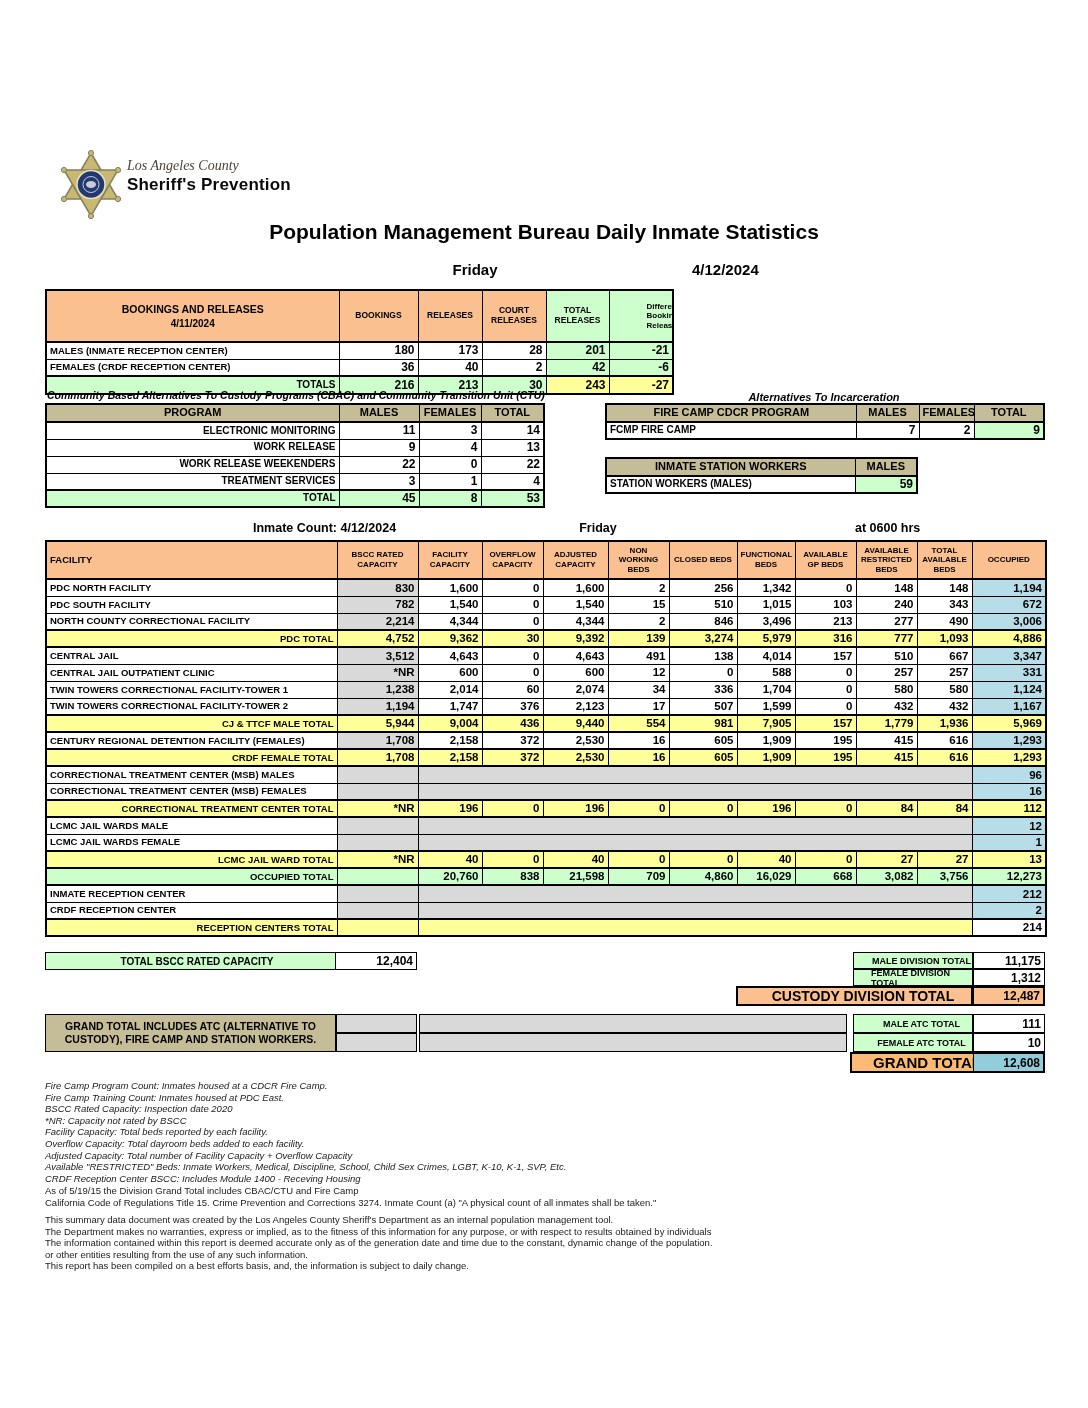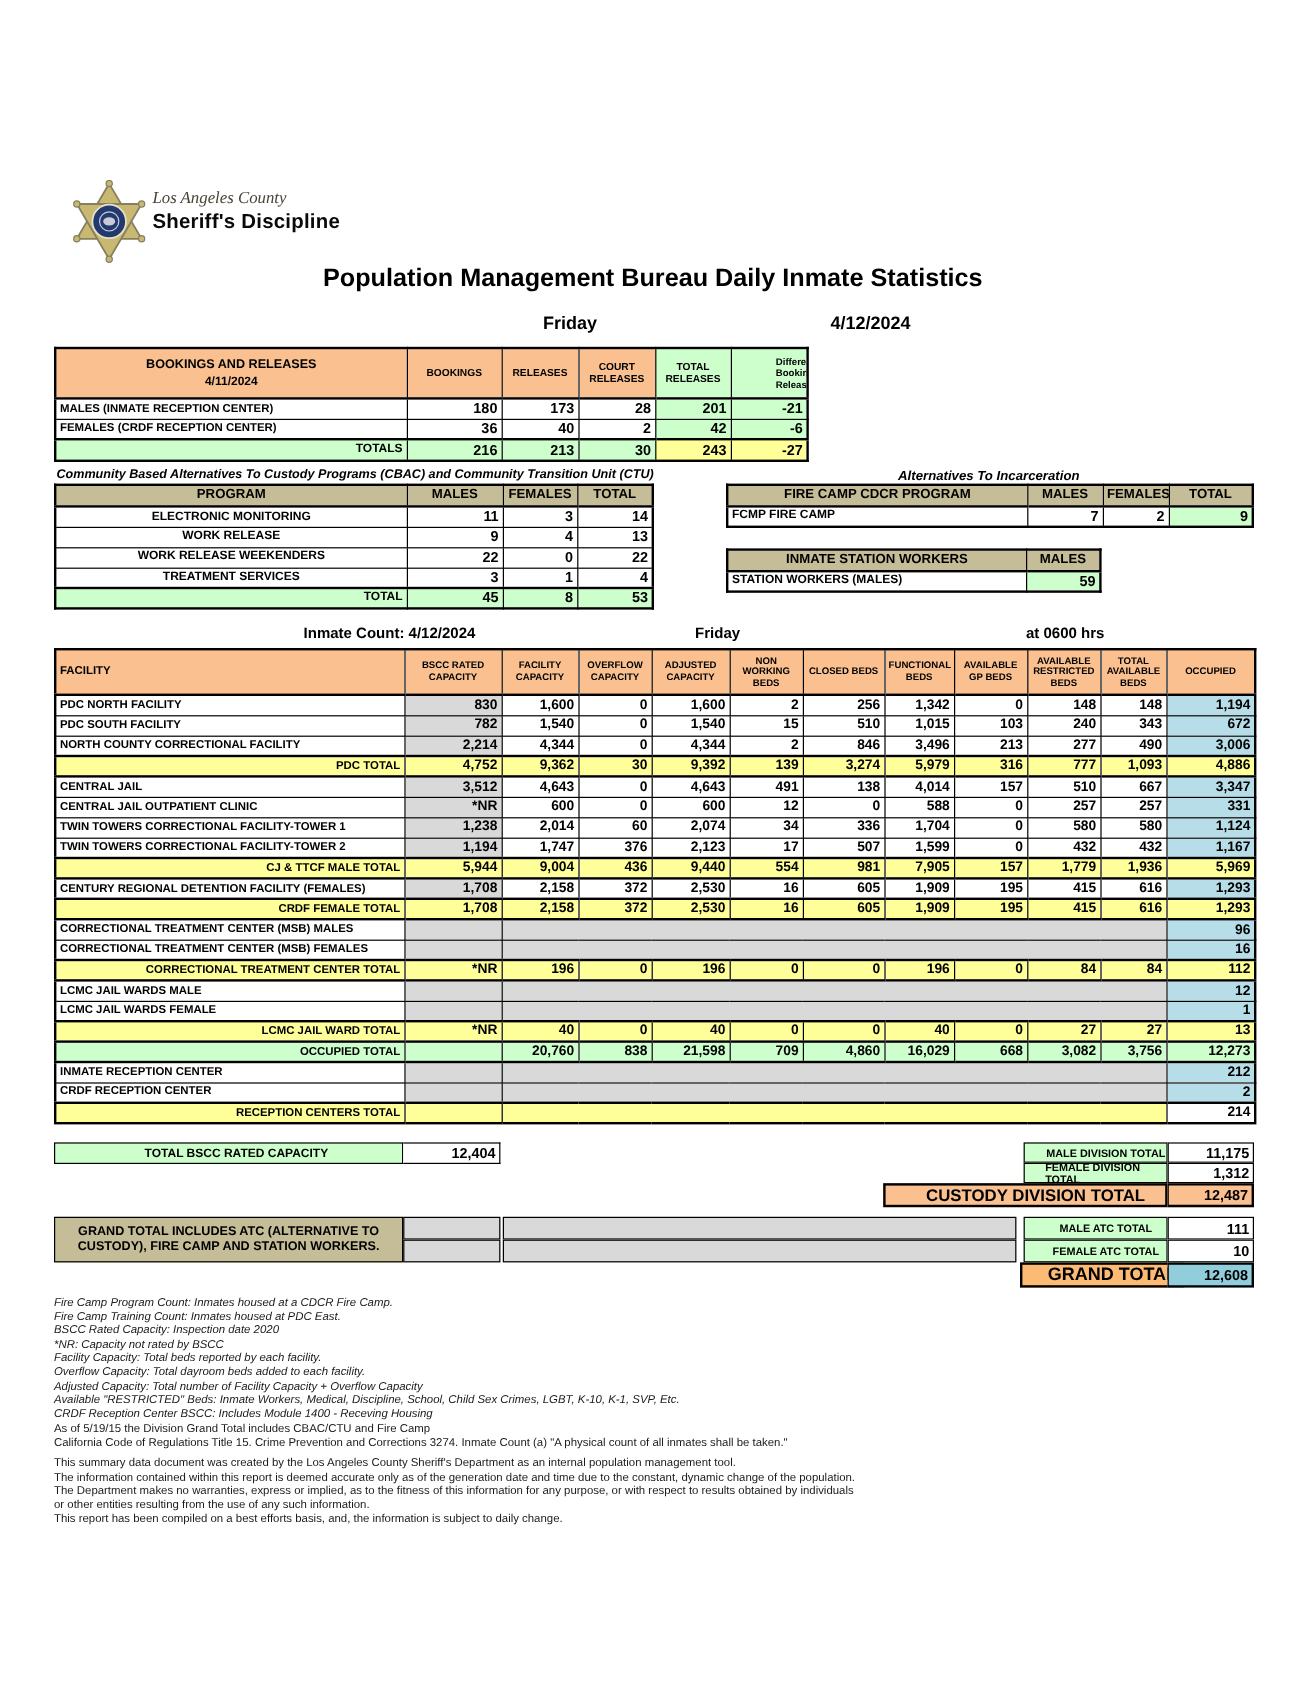--- a/index.html
+++ b/index.html
@@ -23,21 +23,21 @@
   td { border:1px solid #000; padding:0 3px; font-weight:bold; font-size:12px;
        text-align:right; overflow:hidden; white-space:nowrap; line-height:1.05; vertical-align:middle; }
   tr { height:17px; }
   .hcell { text-align:center; font-size:8.5px; white-space:normal; line-height:1.15; }
   .orange { background:#FAC090; }
   .green  { background:#CCFFCC; }
   .tan    { background:#C4BD97; }
 
   
   #btable { left:45px; top:289px; width:627px; }
-  #btable thead tr { height:42px; }
+  #btable thead tr { height:52px; }
   #btable thead td { border-bottom-width:2px; }
   #btable .bhead-main { font-size:10.5px; }
   #btable .bhead-sub { font-size:10px; margin-top:3px; }
   #btable tr.r td:first-child { text-align:left; font-size:9.5px; background:#fff; }
   #btable tr.r td { background:#fff; }
   #btable tr.r td:nth-child(5), #btable tr.r td:nth-child(6) { background:#CCFFCC; }
   #btable tr.bt { height:18px;padding-left:30px; }
   #btable tr.bt td { background:#CCFFCC; border-top-width:2px; }
   #btable tr.bt td:first-child { text-align:right; font-size:10px; }
   #btable tr.bt td:nth-child(5), #btable tr.bt td:nth-child(6) { background:#FFFF99; }
@@ -45,21 +45,21 @@
 
   
   .cbac-title { position:absolute; left:47px; top:389px; font-size:10.5px; font-weight:bold; font-style:italic; }
   .ati-title  { position:absolute; left:605px; top:391px; width:438px; text-align:center;
                 font-size:11px; font-weight:bold; font-style:italic; }
 
   
   #ctable { left:45px; top:403px; width:498px; }
   #ctable thead tr { height:18px; }
   #ctable thead td { font-size:11px; text-align:center; border-bottom-width:2px; }
-  #ctable tr.r td:first-child { text-align:center; font-size:10px; }
+  #ctable tr.r td:first-child { text-align:right; font-size:10px; }
   #ctable tr.ct td { background:#CCFFCC; border-top-width:2px; }
   #ctable tr.ct td:first-child { text-align:right; font-size:10px; }
 
   
   #fctable { left:605px; top:403px; width:438px; }
   #fctable thead tr, #swtable thead tr { height:18px; }
   #fctable thead td, #swtable thead td { font-size:11px; text-align:center; border-bottom-width:2px; }
   #fctable tr.r td:first-child, #swtable tr.r td:first-child { text-align:left; font-size:10px; }
   #swtable { left:605px; top:457px; width:311px; }
 
@@ -148,21 +148,21 @@
       <circle cx="33" cy="66" r="2.6" fill="#C9B872" stroke="#857F5E"></circle>
       <circle cx="6" cy="49" r="2.6" fill="#C9B872" stroke="#857F5E"></circle>
       <circle cx="6" cy="20" r="2.6" fill="#C9B872" stroke="#857F5E"></circle>
       <circle cx="33" cy="34.5" r="14" fill="#233A70" stroke="#E8E0C8" stroke-width="1.5"></circle>
       <circle cx="33" cy="34.5" r="8" fill="none" stroke="#C9CBD8" stroke-width="1"></circle>
       <ellipse cx="33" cy="34.5" rx="5" ry="3.4" fill="#C9CBD8"></ellipse>
     </svg>
   </div>
   <div class="agency">
     <div class="l1">Los Angeles County</div>
-    <div class="l2">Sheriff's Discipline</div>
+    <div class="l2">Sheriff's Prevention</div>
   </div>
 
   <div class="doc-title">Population Management Bureau Daily Inmate Statistics</div>
   <div class="day1">Friday</div>
   <div class="date1">4/12/2024</div>
 
   <table id="btable">
     <colgroup>
         <col style="width:293px">
         <col style="width:79px">
@@ -622,19 +622,19 @@
       <div>Adjusted Capacity: Total number of Facility Capacity + Overflow Capacity</div>
       <div>Available "RESTRICTED" Beds: Inmate Workers, Medical, Discipline, School, Child Sex Crimes,  LGBT, K-10, K-1, SVP, Etc.</div>
       <div>CRDF Reception Center BSCC: Includes Module 1400 - Receving Housing</div>
     </div>
   <div class="notes">
       <div>As of 5/19/15 the Division Grand Total includes CBAC/CTU and Fire Camp</div>
       <div>California Code of Regulations Title 15. Crime Prevention and Corrections 3274. Inmate Count (a) "A physical count of all inmates shall be taken."</div>
     </div>
   <div class="disclaimer">
       <div>This summary data document was created by the Los Angeles County Sheriff's Department as an internal population management tool.</div>
+      <div>The Department makes no warranties, express or implied, as to the fitness of this information for any purpose, or with respect to results obtained by individuals</div>
       <div>The information contained within this report is deemed accurate only as of the generation date and time due to the constant, dynamic change of the population.</div>
-      <div>The Department makes no warranties, express or implied, as to the fitness of this information for any purpose, or with respect to results obtained by individuals</div>
       <div>or other entities resulting from the use of any such information.</div>
       <div>This report has been compiled on a best efforts basis, and, the information is subject to daily change.</div>
     </div>
 
 </div>
 
 </body></html>

